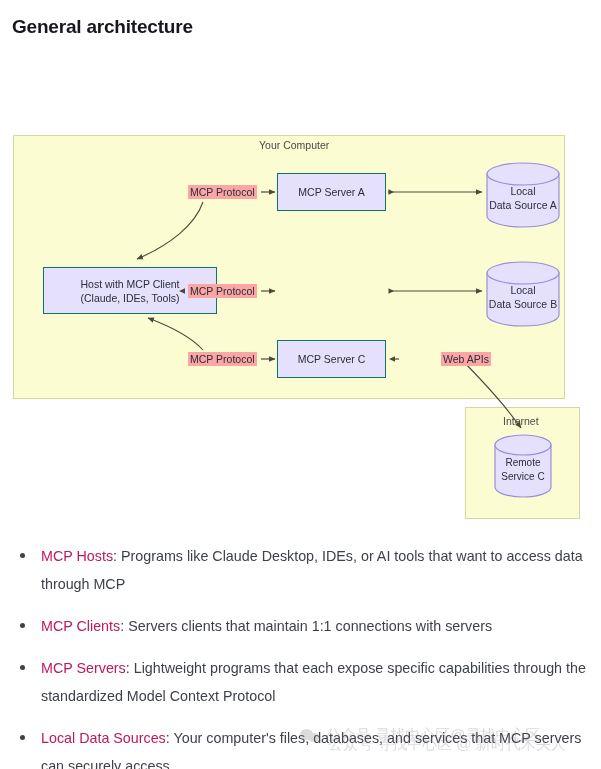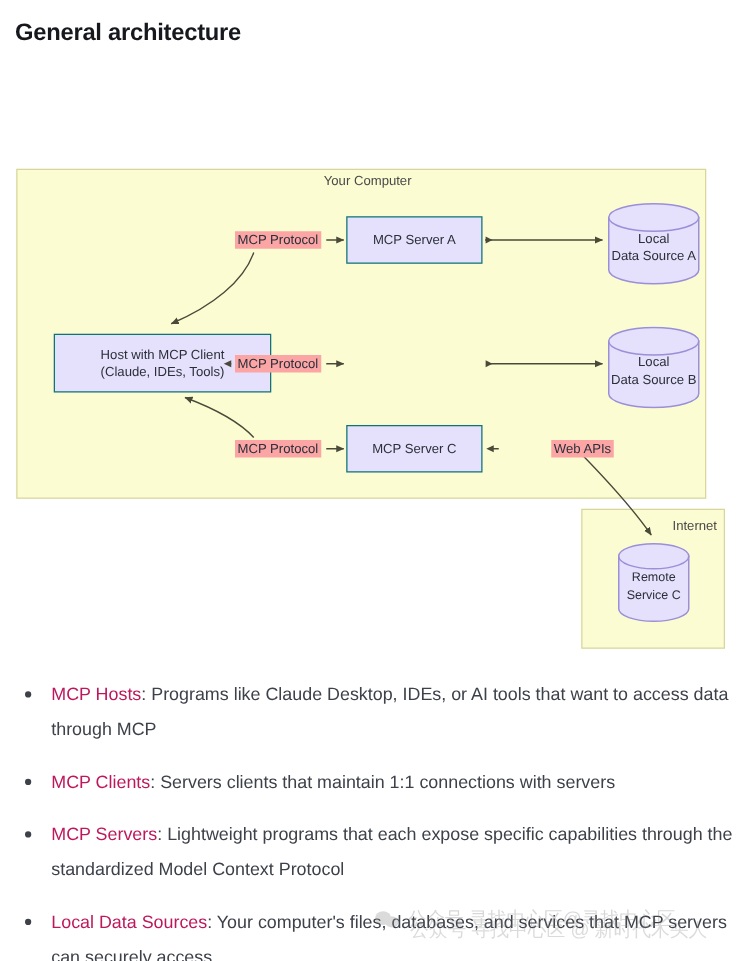--- a/index.html
+++ b/index.html
@@ -33,21 +33,21 @@
   }
   .zone-computer { left: 13px; top: 135px; width: 552px; height: 264px; }
   .zone-internet { left: 465px; top: 407px; width: 115px; height: 112px; }
 
   .zone-label {
     position: absolute;
     font-size: 10.5px; color: #4a4a4a;
     white-space: nowrap;
   }
   .zone-label-computer { left: 259px; top: 139px; }
-  .zone-label-internet { left: 503px; top: 415px; margin-left: 35px; }
+  .zone-label-internet { left: 503px; top: 415px; }
 
   .node-box {
     position: absolute;
     background: #e5e0fb;
     border: 1px solid #0f766e;
     display: flex; align-items: center; justify-content: center;
     text-align: center;
     font-size: 10.5px; color: #2a2f3a; line-height: 14px;
   }
   .host-box  { left: 43px;  top: 267px; width: 174px; height: 47px; }

